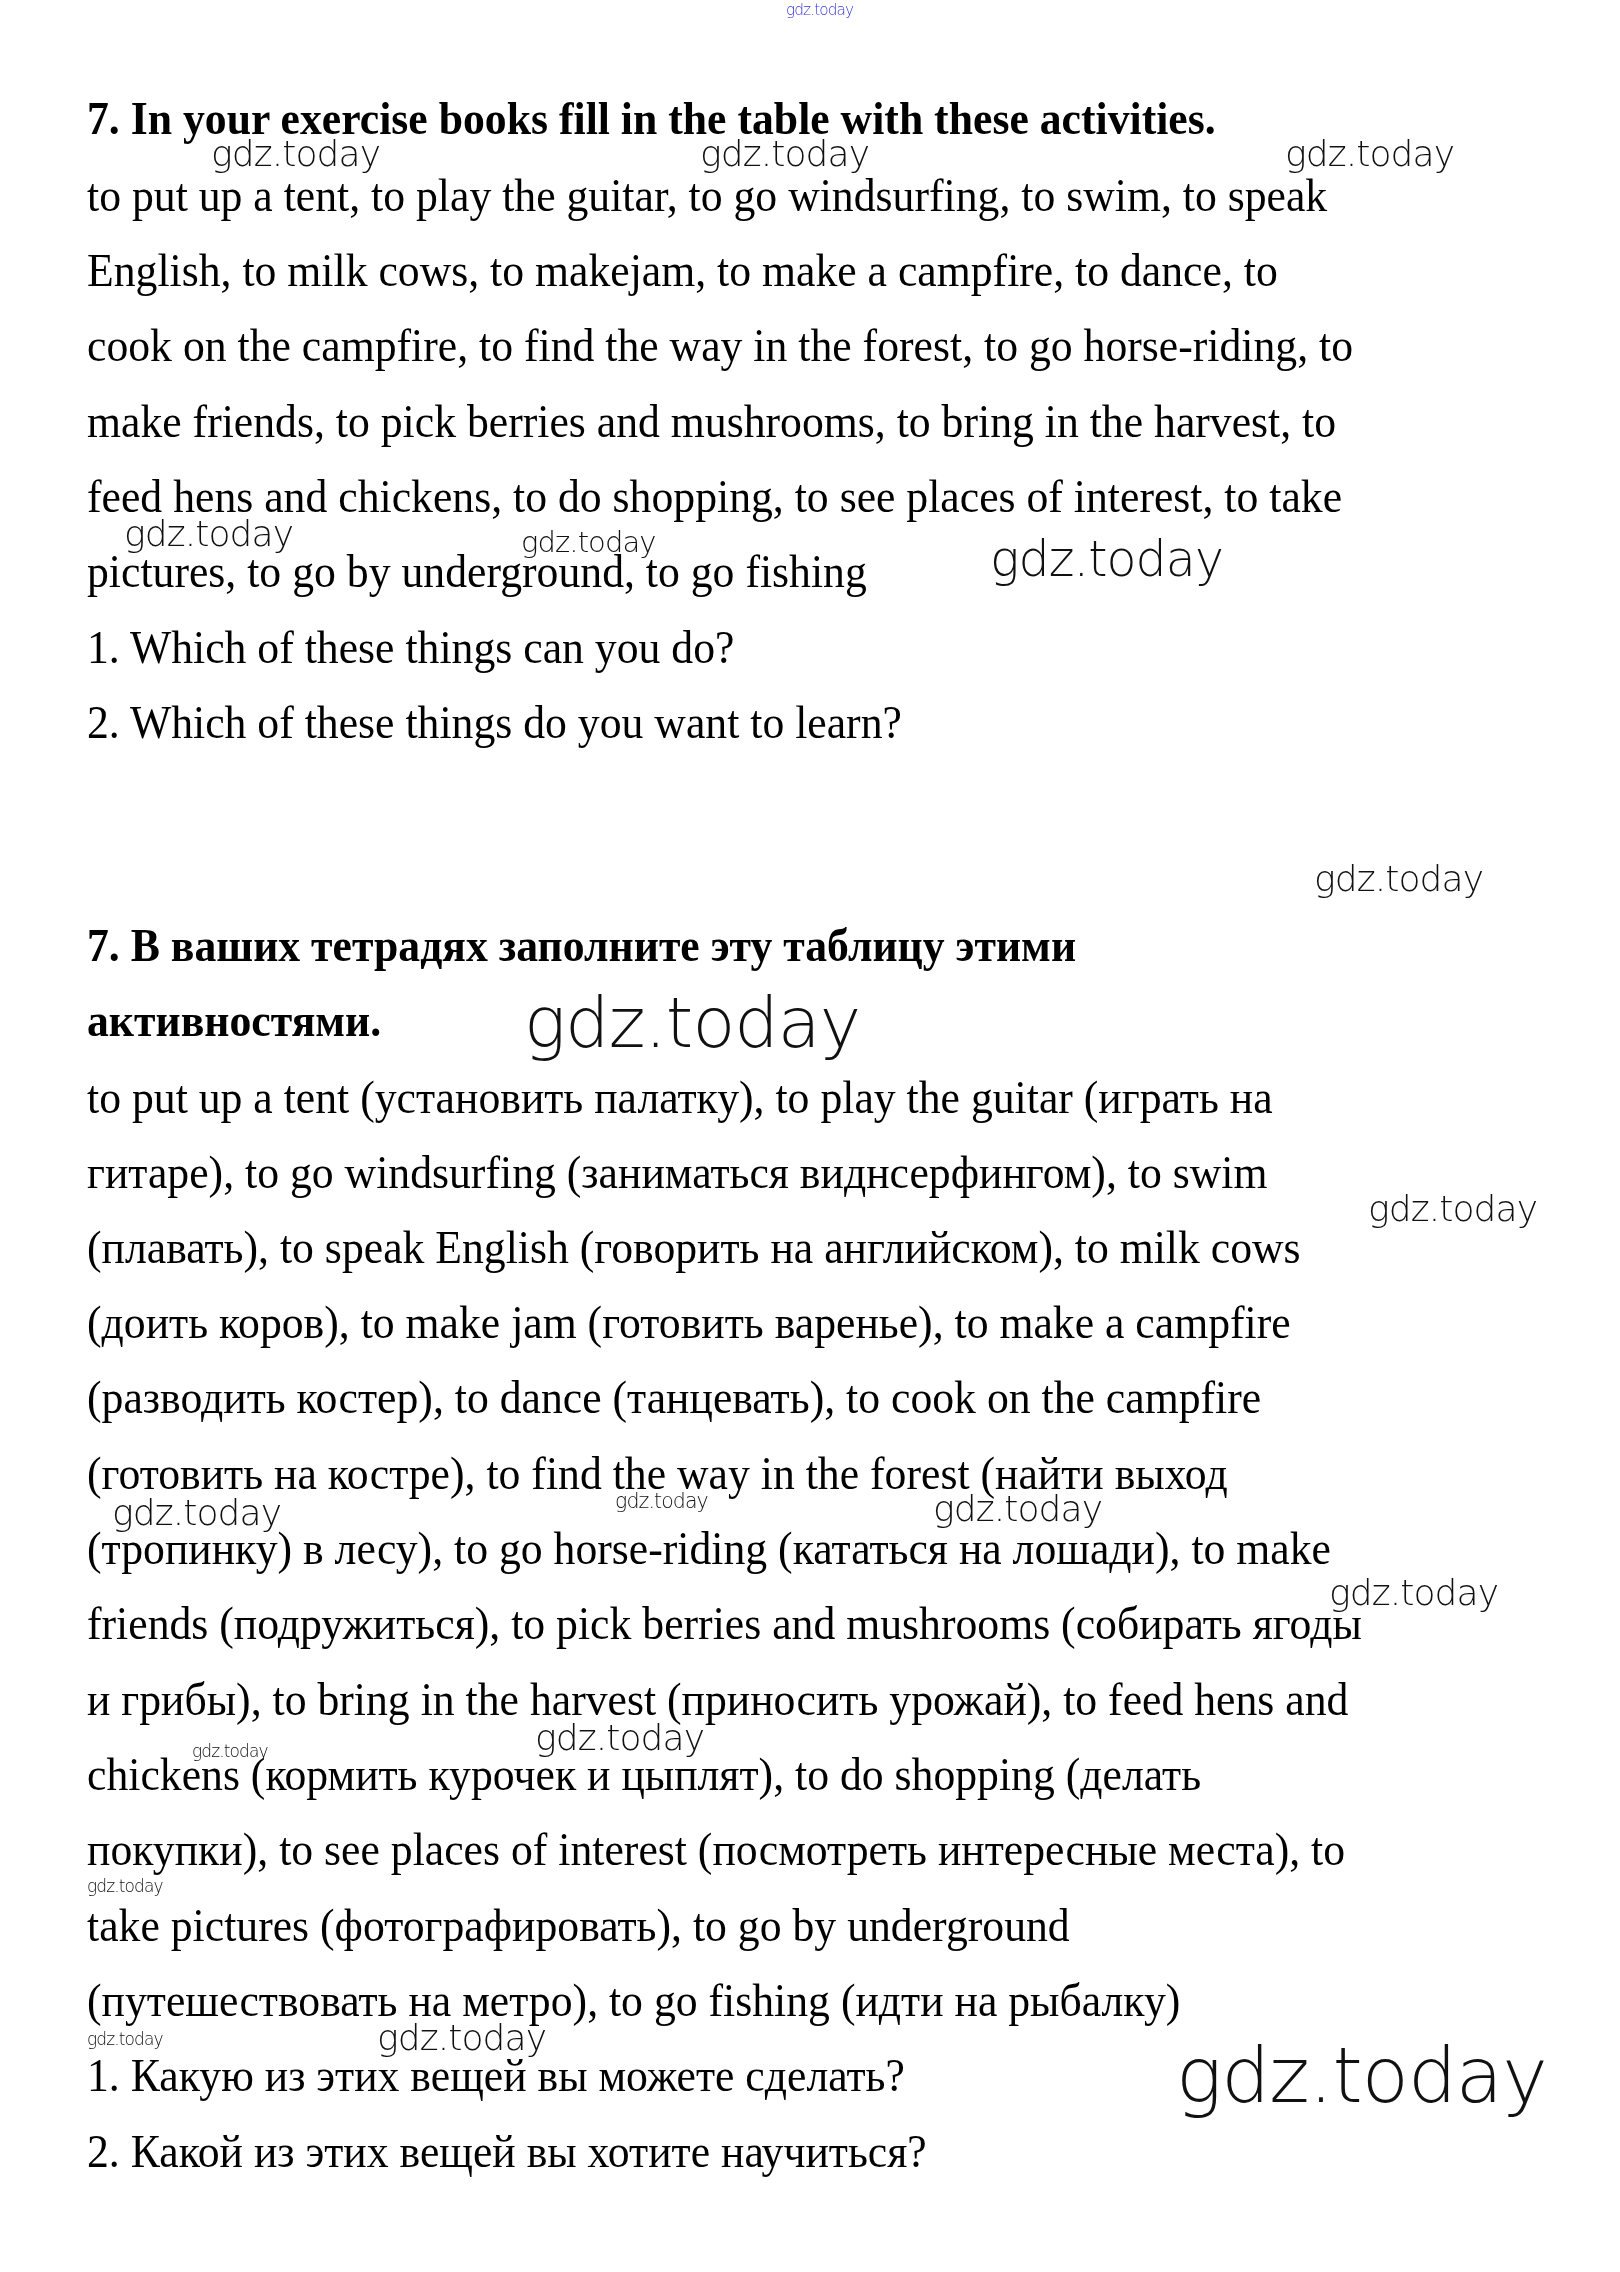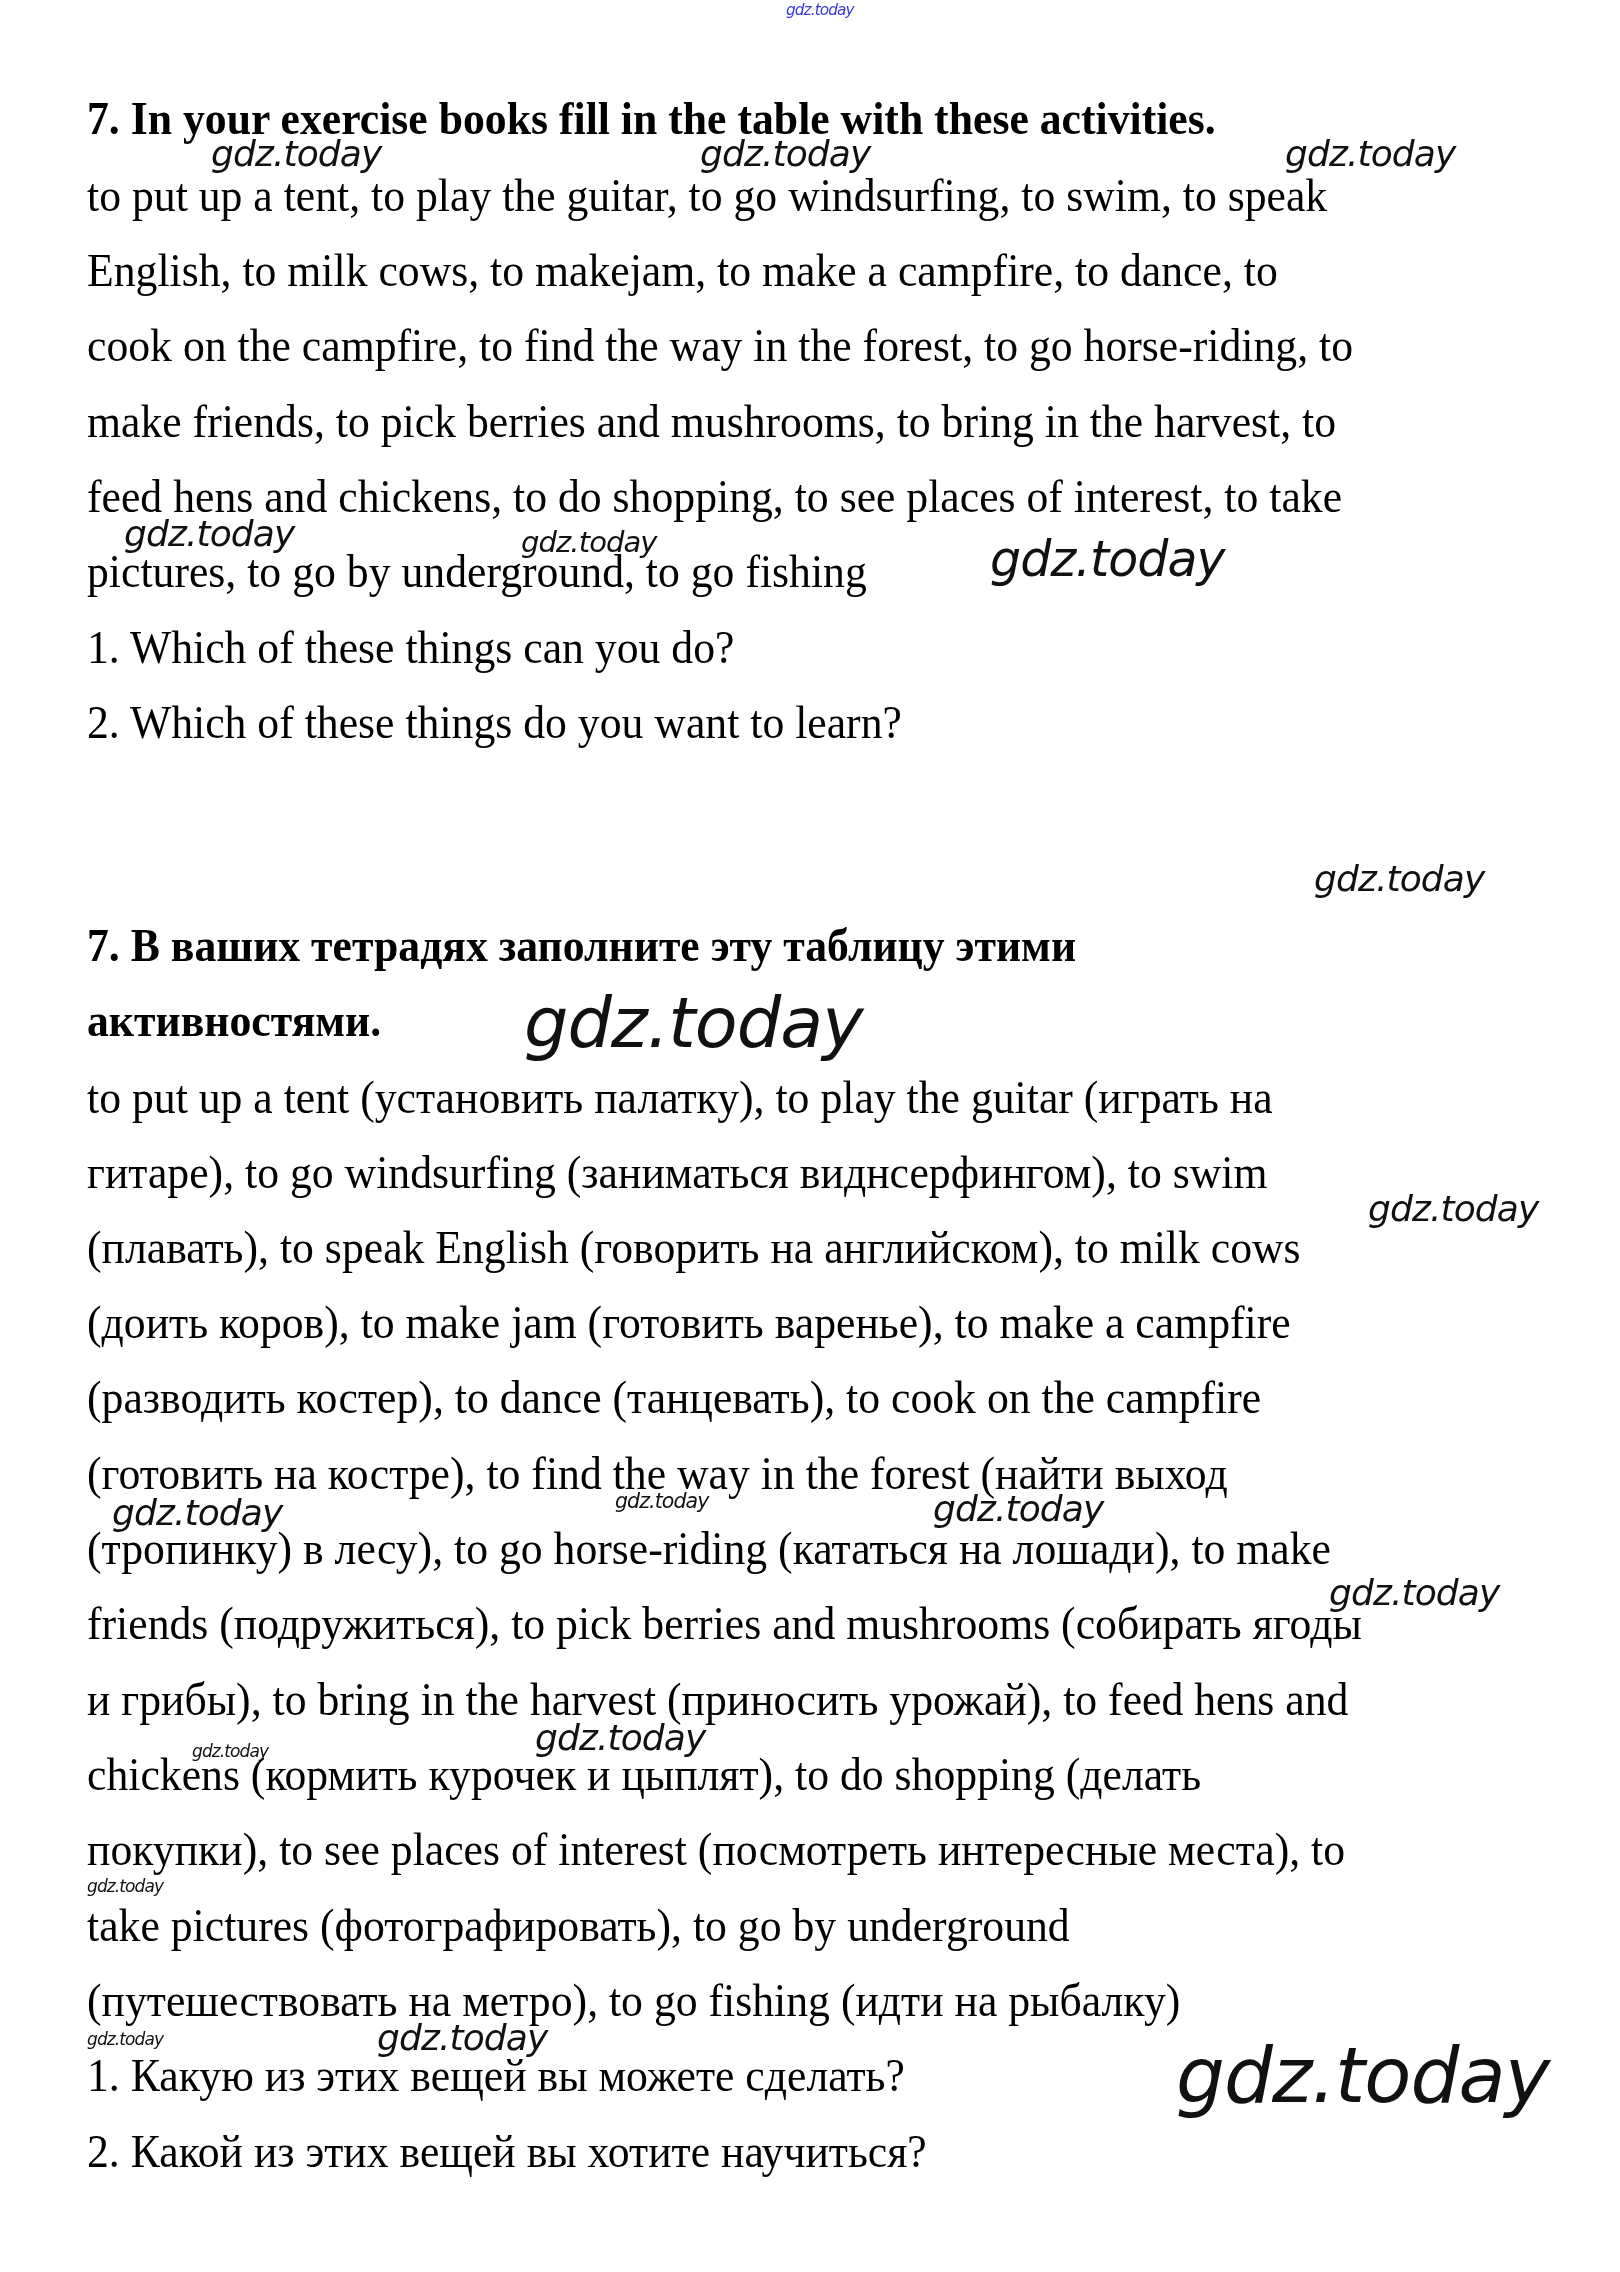--- a/index.html
+++ b/index.html
@@ -1,19 +1,19 @@
 <!DOCTYPE html>
 <html style="font-size:13.6px"><head>
 <meta charset="utf-8">
 <style>
   html, body { margin:0; padding:0; background:#ffffff; }
   body { width:1621px; height:2273px; position:relative; overflow:hidden; }
   .line { position:absolute; left:87px; font-family:"Liberation Serif", serif; font-size:47px; color:#000; white-space:nowrap; line-height:1; transform:scaleX(0.93); transform-origin:left center; }
   .bold { font-weight:bold; }
-  .wm { position:absolute; font-family:"DejaVu Sans", sans-serif; color:#111; white-space:nowrap; line-height:1; font-weight:200; letter-spacing:-0.9px;font-style:italic; }
+  .wm { position:absolute; font-family:"DejaVu Sans", sans-serif; color:#111; white-space:nowrap; line-height:1; font-weight:200; letter-spacing:-0.9px; }
   .wm-top { color:#3a3ad8; font-size:15.3px; }
 </style>
 </head>
 <body>
 
 <div class="wm wm-top" style="left:786px; top:3.4px;">gdz.today</div>
 
 <div class="line bold" style="top:95px;">7. In your exercise books fill in the table with these activities.</div>
 <div class="line" style="top:172px;">to put up a tent, to play the guitar, to go windsurfing, to swim, to speak</div>
 <div class="line" style="top:247px;">English, to milk cows, to makejam, to make a campfire, to dance, to</div>

